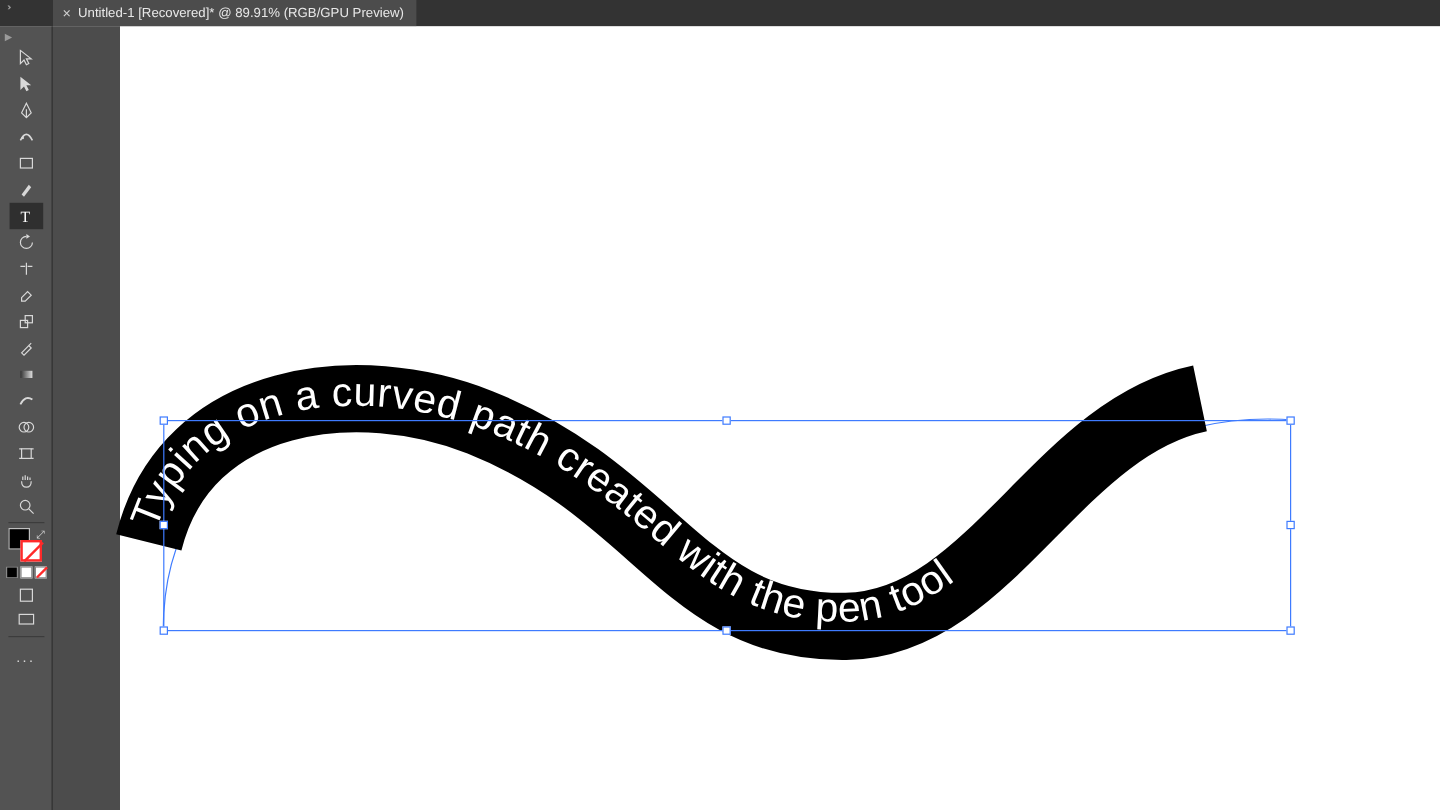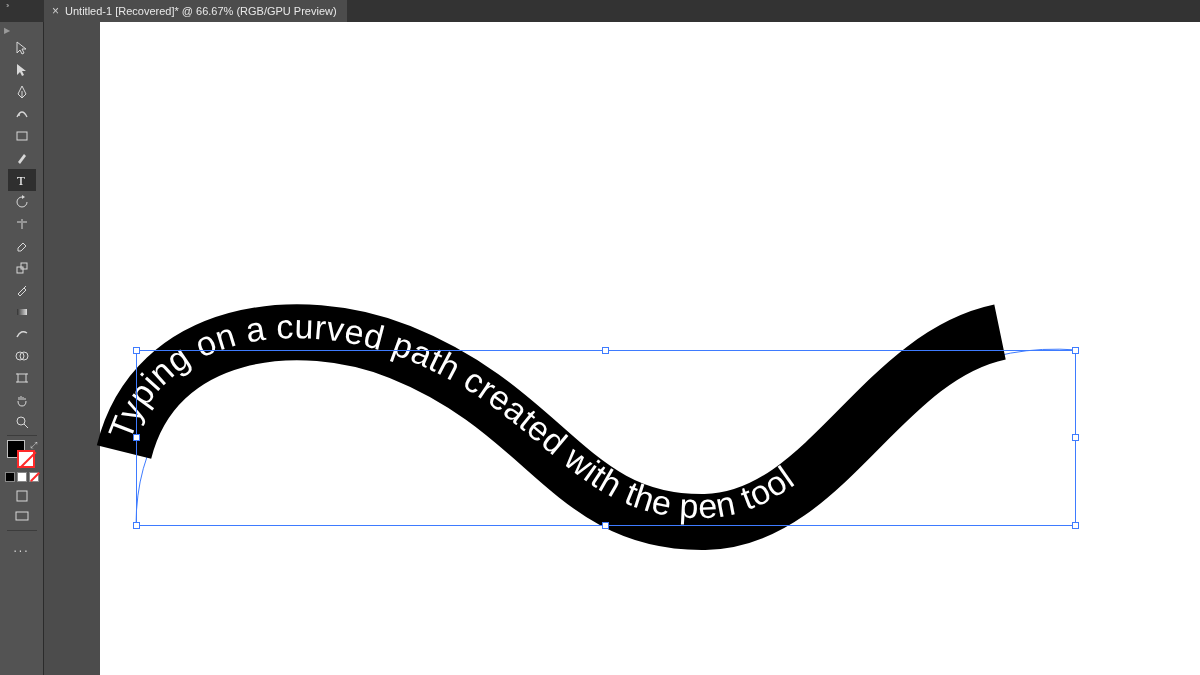--- a/index.html
+++ b/index.html
@@ -107,21 +107,21 @@
 </style>
 </head>
 <body>
 
 <div class="tabbar">
   <div class="tab-strip-gap">
     <span class="expand-chevrons">››</span>
   </div>
   <div class="tab">
     <span class="close">×</span>
-    <span>Untitled-1 [Recovered]* @ 66.67% (RGB/GPU Preview)</span>
+    <span>Untitled-1 [Recovered]* @ 89.91% (RGB/GPU Preview)</span>
   </div>
 </div>
 
 <div class="left-gutter"></div>
 
 <div class="toolbox">
   <span class="tri">▶</span>
 
   <div class="tool">
     <svg width="14" height="14" viewBox="0 0 14 14">

